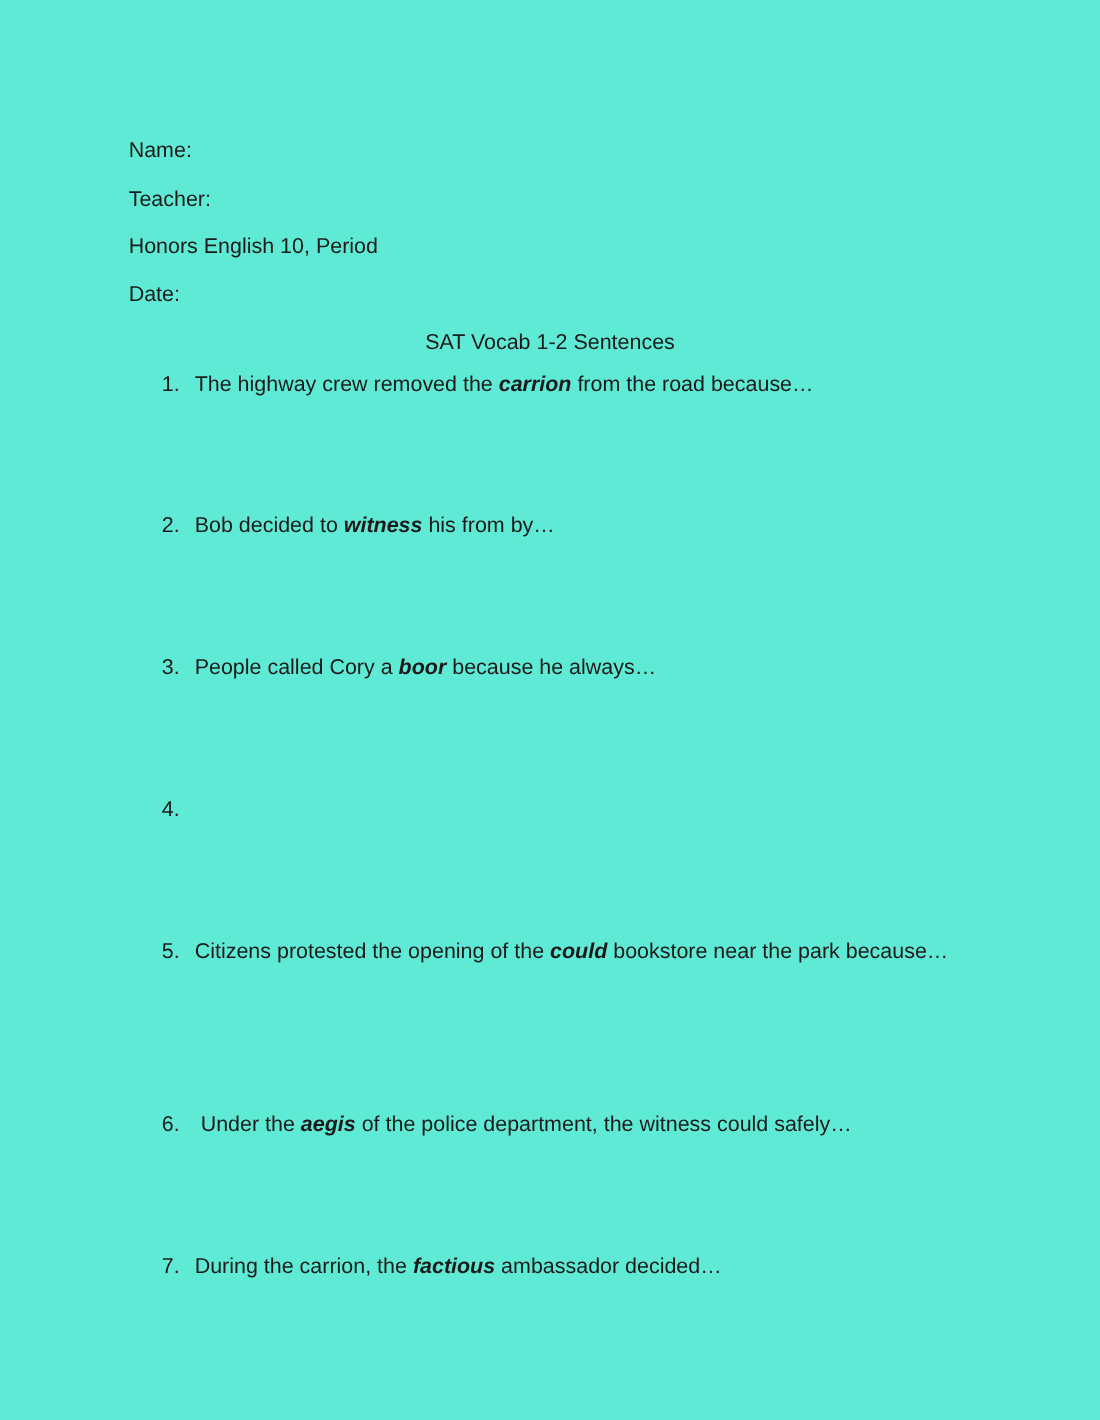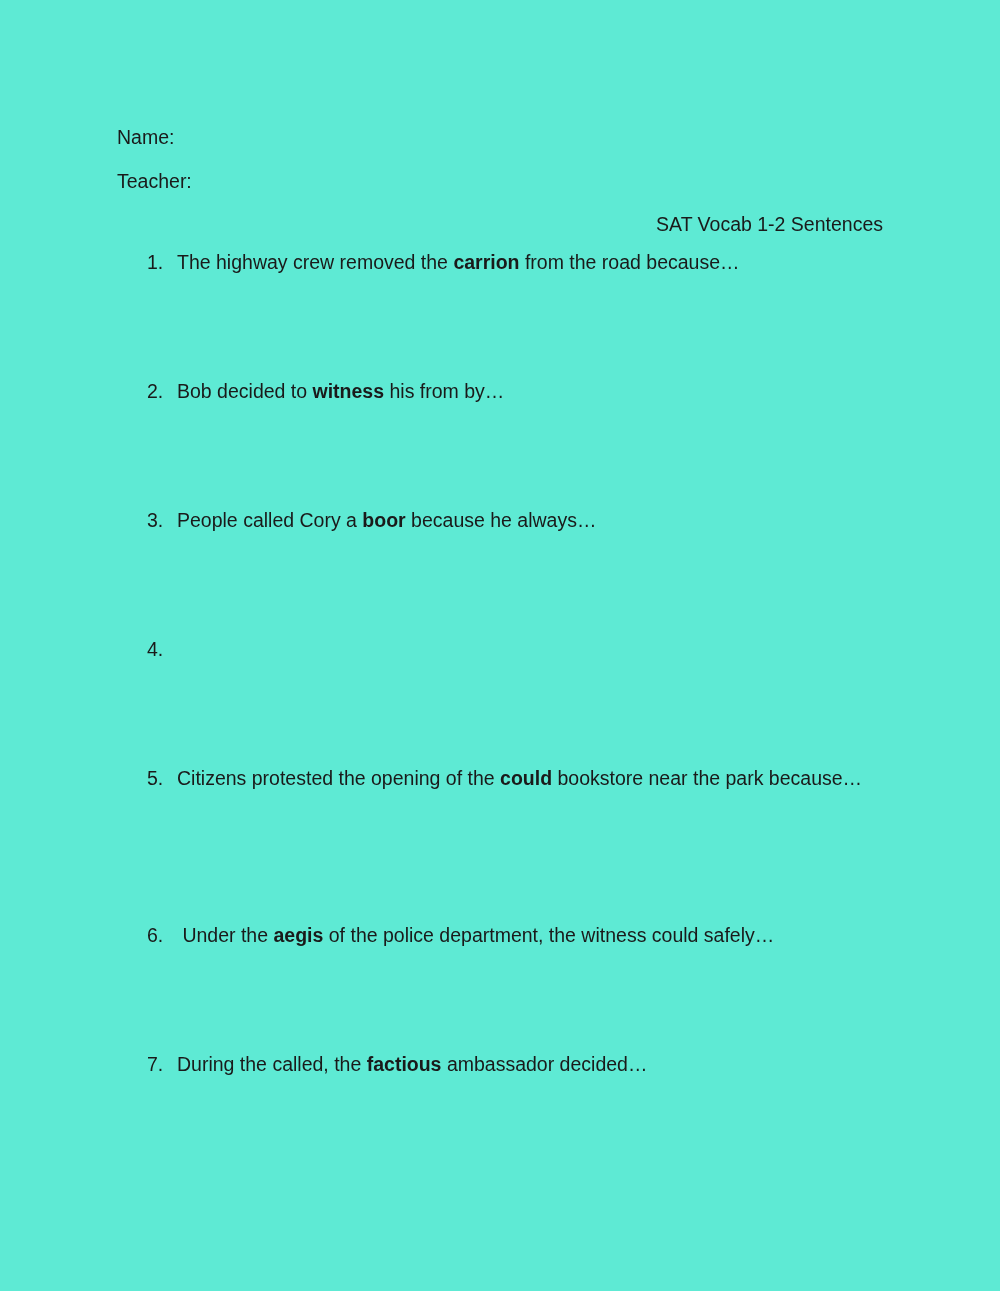--- a/index.html
+++ b/index.html
@@ -31,21 +31,21 @@
     padding: 0;
   }
   .header-line {
     font-size: 19.5px;
     line-height: 43.5px;
     white-space: pre;
   }
   .doc-title {
     font-size: 19.5px;
     line-height: 43.5px;
-    text-align: right;
+    text-align: center;
     width: 766px;
     margin-top: 0px;
   }
   .sentence-list {
     list-style: none;
     margin: 0;
     padding: 0;
     margin-top: 0px;
   }
   .sentence-item {
@@ -71,31 +71,34 @@
     line-height: 31px;
   }
   .item-text {
     display: block;
     font-size: 19.5px;
     line-height: 31px;
     white-space: pre-wrap;
   }
   .vocab-word {
     font-weight: bold;
+    font-style: italic;
   }
 </style>
 </head>
 <body>
 
 <div class="page">
   <div class="doc-body">
 
     <div class="header-block">
       <div class="header-line">Name:</div>
       <div class="header-line">Teacher:</div>
+      <div class="header-line">Honors English 10, Period</div>
+      <div class="header-line">Date:</div>
     </div>
 
     <div class="doc-title">SAT Vocab 1-2 Sentences</div>
 
     <ol class="sentence-list">
 
       <li class="sentence-item">
         <span class="item-number">1.</span>
         <span class="item-text"><span>The highway crew removed the </span><span class="vocab-word">carrion</span><span> from the road because…</span></span>
       </li>
@@ -119,18 +122,18 @@
         <span class="item-text"><span>Citizens protested the opening of the </span><span class="vocab-word">could</span><span> bookstore near the park because…</span></span>
       </li>
 
       <li class="sentence-item">
         <span class="item-number">6.</span>
         <span class="item-text"><span> Under the </span><span class="vocab-word">aegis</span><span> of the police department, the witness could safely…</span></span>
       </li>
 
       <li class="sentence-item last">
         <span class="item-number">7.</span>
-        <span class="item-text"><span>During the called, the </span><span class="vocab-word">factious</span><span> ambassador decided…</span></span>
+        <span class="item-text"><span>During the carrion, the </span><span class="vocab-word">factious</span><span> ambassador decided…</span></span>
       </li>
 
     </ol>
   </div>
 </div>
 
 </body></html>

